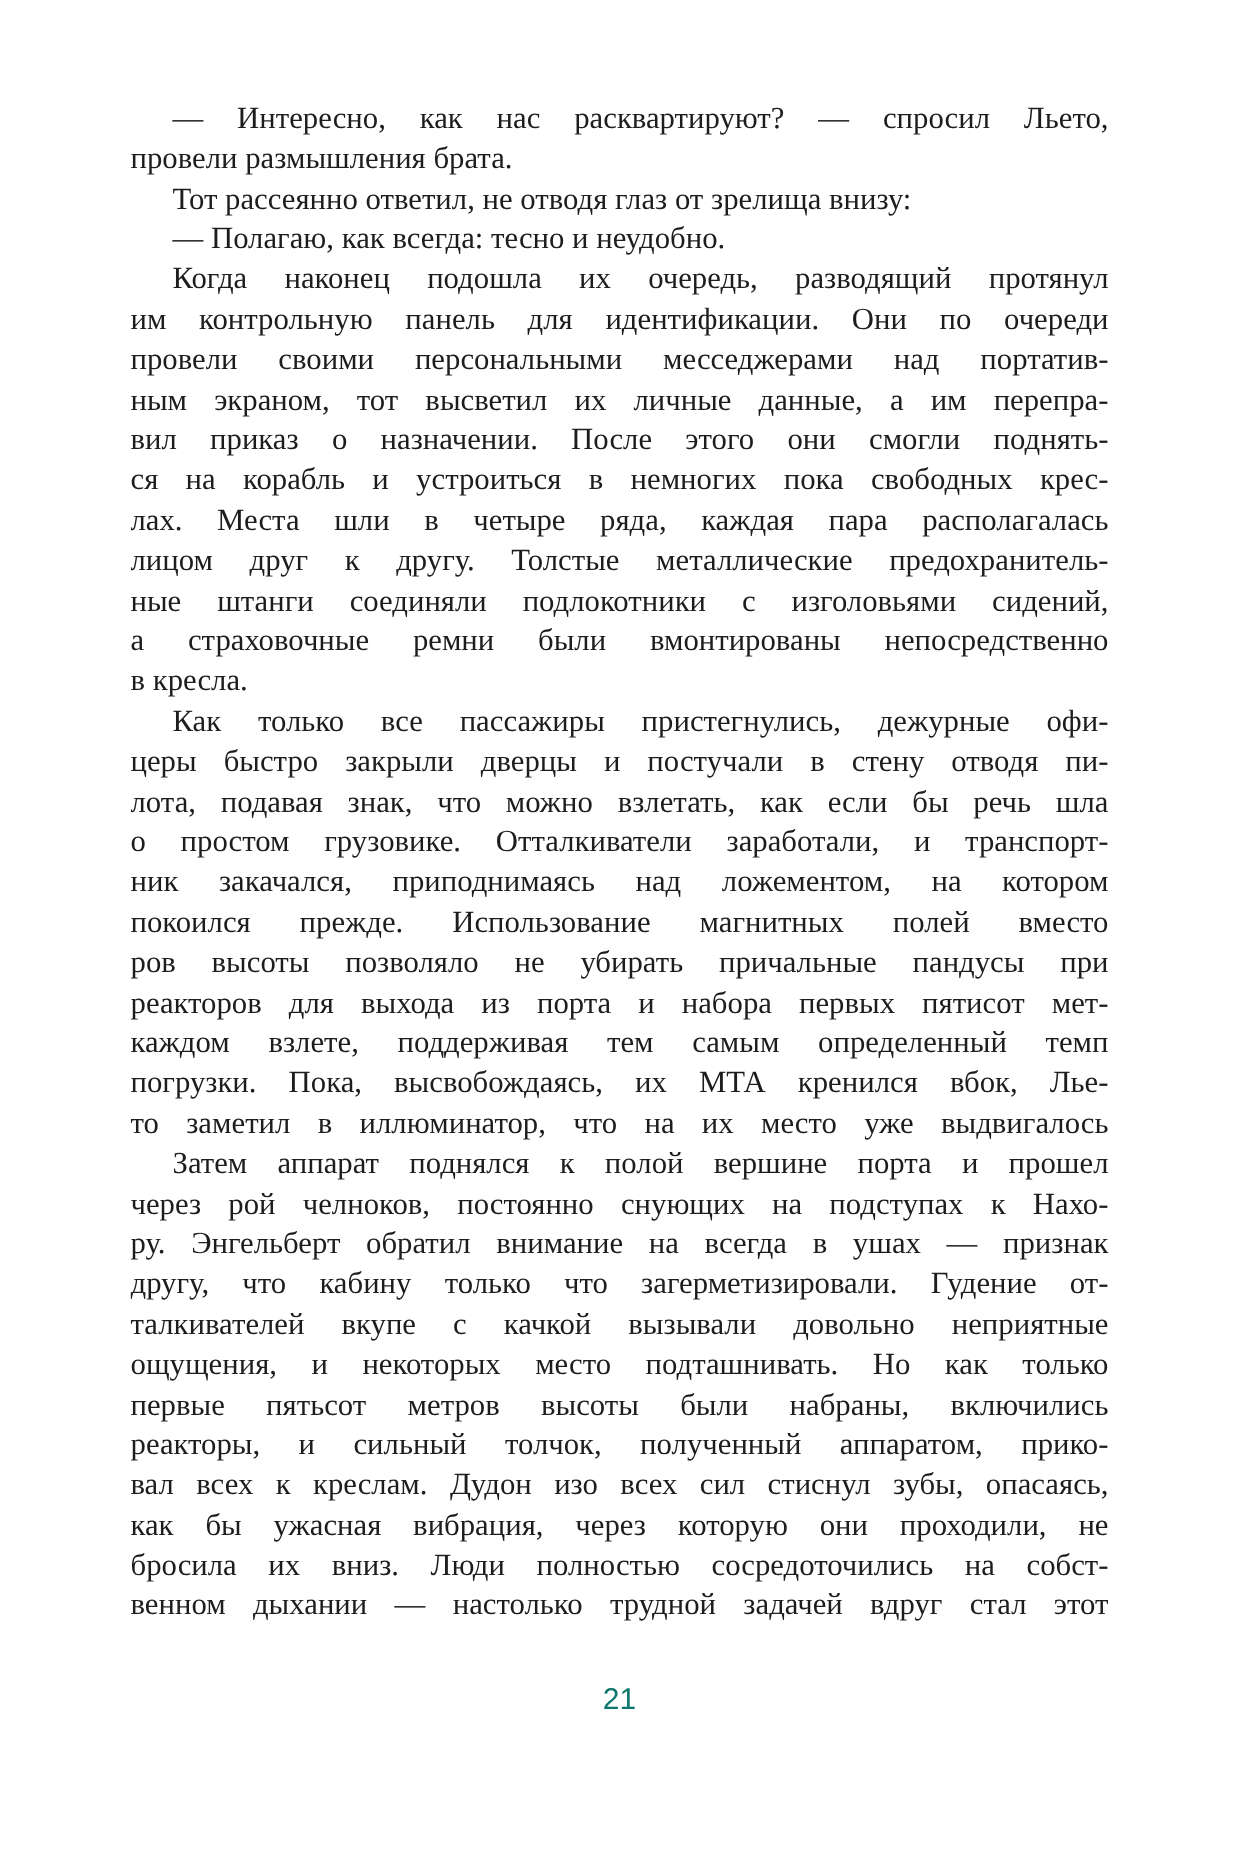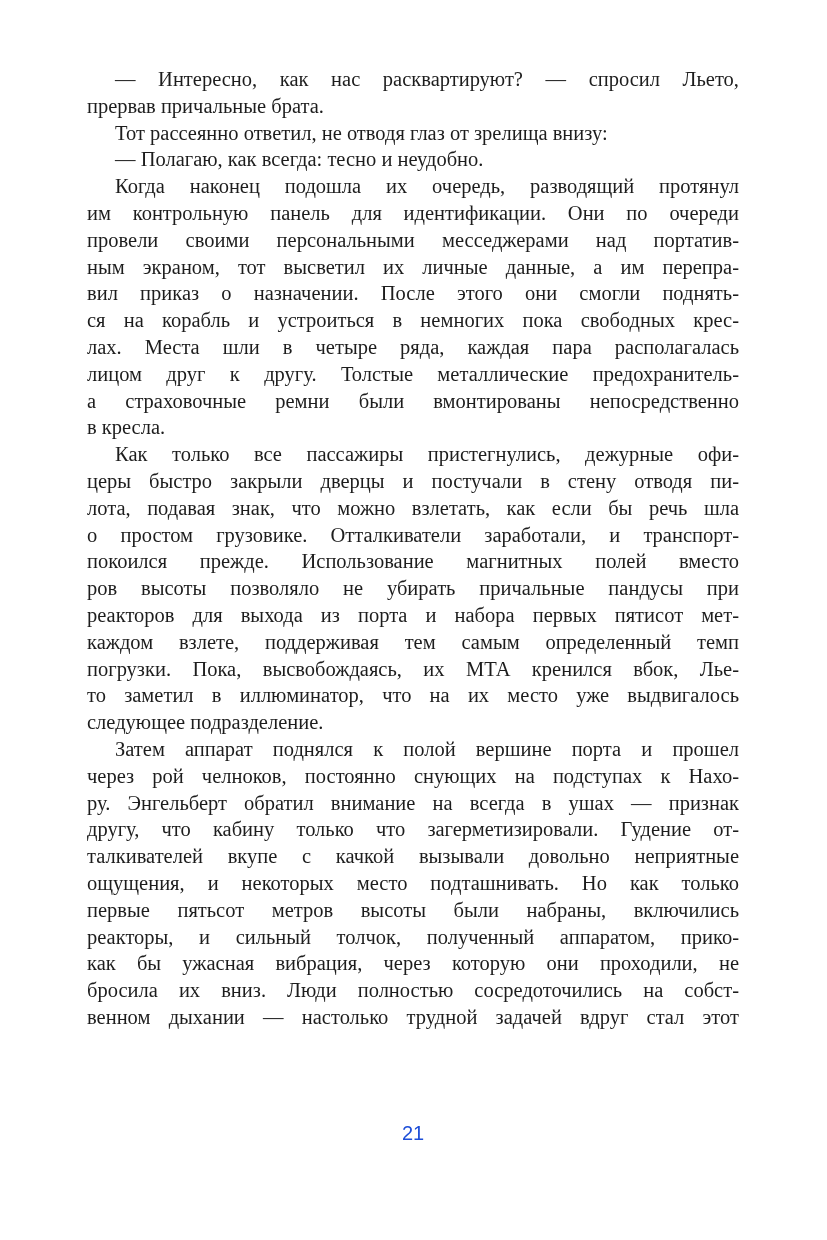--- a/index.html
+++ b/index.html
@@ -32,71 +32,73 @@
     text-align-last: justify;
   }
   .page-number {
     position: absolute;
     left: 87px;
     top: 1122px;
     width: 652px;
     text-align: center;
     font-family: "Liberation Sans", "DejaVu Sans", sans-serif;
     font-size: 20px;
-    color: #1d4ed8;
+    color: #0f766e;
   }
 </style>
 </head>
 <body>
 
 <div class="page">
   <div class="text-block">
       <div class="paragraph">
         <div class="ln indent just">— Интересно, как нас расквартируют? — спросил Льето,</div>
-        <div class="ln">прервав причальные брата.</div>
+        <div class="ln">провели размышления брата.</div>
       </div>
       <div class="paragraph">
         <div class="ln indent">Тот рассеянно ответил, не отводя глаз от зрелища внизу:</div>
       </div>
       <div class="paragraph">
         <div class="ln indent">— Полагаю, как всегда: тесно и неудобно.</div>
       </div>
       <div class="paragraph">
         <div class="ln indent just">Когда наконец подошла их очередь, разводящий протянул</div>
         <div class="ln just">им контрольную панель для идентификации. Они по очереди</div>
         <div class="ln just">провели своими персональными месседжерами над портатив-</div>
         <div class="ln just">ным экраном, тот высветил их личные данные, а им перепра-</div>
         <div class="ln just">вил приказ о назначении. После этого они смогли поднять-</div>
         <div class="ln just">ся на корабль и устроиться в немногих пока свободных крес-</div>
         <div class="ln just">лах. Места шли в четыре ряда, каждая пара располагалась</div>
         <div class="ln just">лицом друг к другу. Толстые металлические предохранитель-</div>
+        <div class="ln just">ные штанги соединяли подлокотники с изголовьями сидений,</div>
         <div class="ln just">а страховочные ремни были вмонтированы непосредственно</div>
         <div class="ln">в кресла.</div>
       </div>
       <div class="paragraph">
         <div class="ln indent just">Как только все пассажиры пристегнулись, дежурные офи-</div>
         <div class="ln just">церы быстро закрыли дверцы и постучали в стену отводя пи-</div>
         <div class="ln just">лота, подавая знак, что можно взлетать, как если бы речь шла</div>
         <div class="ln just">о простом грузовике. Отталкиватели заработали, и транспорт-</div>
+        <div class="ln just">ник закачался, приподнимаясь над ложементом, на котором</div>
         <div class="ln just">покоился прежде. Использование магнитных полей вместо</div>
         <div class="ln just">ров высоты позволяло не убирать причальные пандусы при</div>
         <div class="ln just">реакторов для выхода из порта и набора первых пятисот мет-</div>
         <div class="ln just">каждом взлете, поддерживая тем самым определенный темп</div>
         <div class="ln just">погрузки. Пока, высвобождаясь, их МТА кренился вбок, Лье-</div>
         <div class="ln just">то заметил в иллюминатор, что на их место уже выдвигалось</div>
-        <div class="ln">следующее подразделение.</div>
       </div>
       <div class="paragraph">
         <div class="ln indent just">Затем аппарат поднялся к полой вершине порта и прошел</div>
         <div class="ln just">через рой челноков, постоянно снующих на подступах к Нахо-</div>
         <div class="ln just">ру. Энгельберт обратил внимание на всегда в ушах — признак</div>
         <div class="ln just">другу, что кабину только что загерметизировали. Гудение от-</div>
         <div class="ln just">талкивателей вкупе с качкой вызывали довольно неприятные</div>
         <div class="ln just">ощущения, и некоторых место подташнивать. Но как только</div>
         <div class="ln just">первые пятьсот метров высоты были набраны, включились</div>
         <div class="ln just">реакторы, и сильный толчок, полученный аппаратом, прико-</div>
+        <div class="ln just">вал всех к креслам. Дудон изо всех сил стиснул зубы, опасаясь,</div>
         <div class="ln just">как бы ужасная вибрация, через которую они проходили, не</div>
         <div class="ln just">бросила их вниз. Люди полностью сосредоточились на собст-</div>
         <div class="ln just">венном дыхании — настолько трудной задачей вдруг стал этот</div>
       </div>
     </div>
   <div class="page-number">21</div>
 </div>
 
 </body></html>

